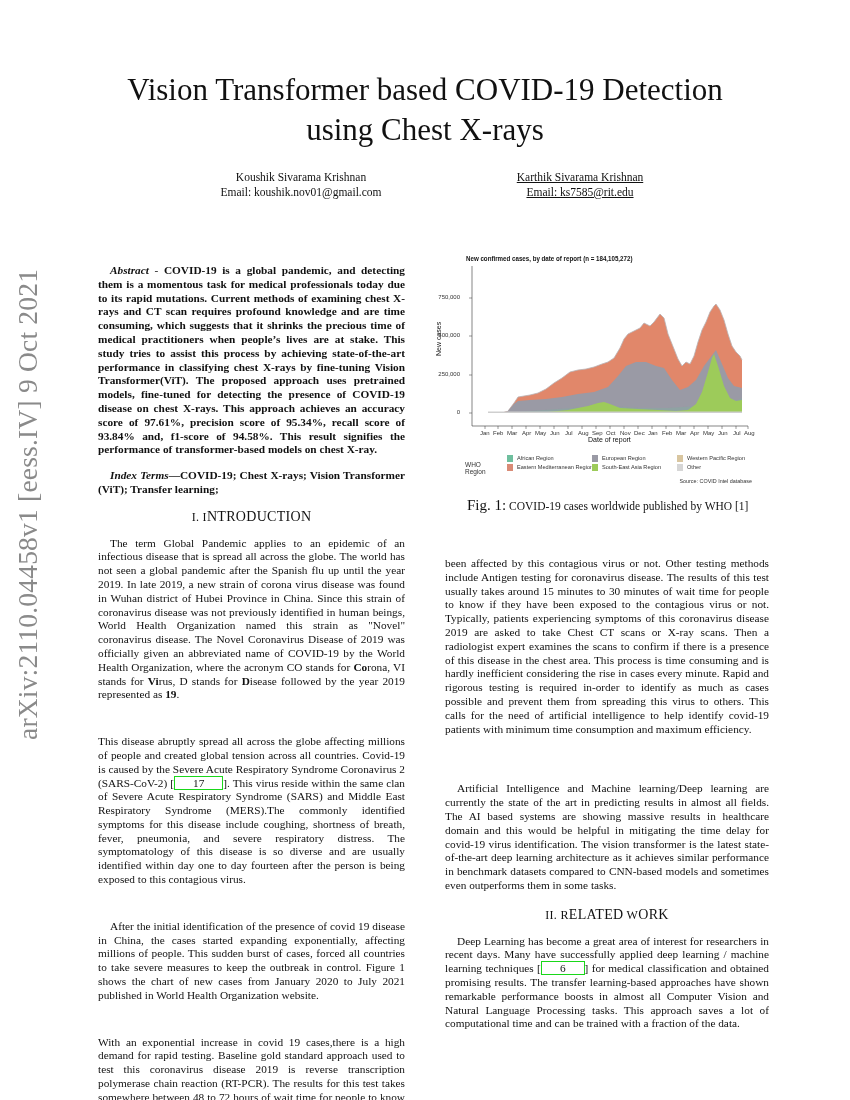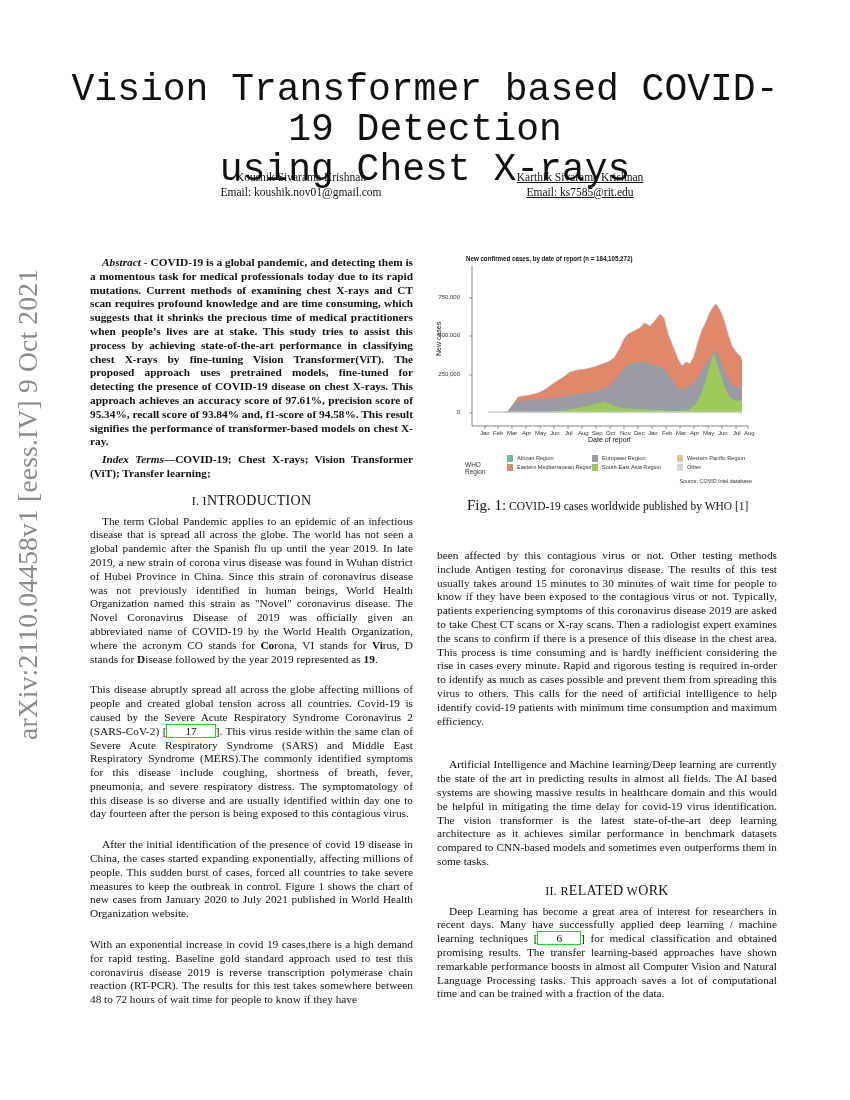--- a/index.html
+++ b/index.html
@@ -1,25 +1,25 @@
 <!DOCTYPE html>
 <html><head>
 <meta charset="utf-8">
 <style>
   html, body { margin:0; padding:0; background:#fff; }
   body { width:850px; height:1100px; position:relative; overflow:hidden; font-family:"Liberation Serif","DejaVu Serif",serif; color:#111; }
   .arxiv { position:absolute; left:12px; top:740px; transform:rotate(-90deg); transform-origin:0 0; font-size:27.5px; color:#8a8a8a; white-space:nowrap; letter-spacing:0.2px; }
-  .title { position:absolute; left:60px; right:60px; top:70px; text-align:center; font-size:38px; line-height:40px;font-family:Liberation Mono, monospace; }
+  .title { position:absolute; left:60px; right:60px; top:70px; text-align:center; font-size:31px; line-height:40px; }
   .author { position:absolute; top:170px; width:300px; text-align:center; font-size:11.5px; line-height:15px; }
   .a1 { left:151px;font-family:Liberation Serif, serif; }
   .a2 { left:430px;text-decoration:underline; }
   .col { position:absolute; font-size:11.3px; line-height:13.8px; text-align:justify; }
   .left { left:86px; width:331px; top:252px; }
   .right { left:433px; width:348px; top:545px; }
-  .col p { margin:4px; }
+  .col p { margin:12px; }
   .ind { text-indent:12px; }
   .gap { height:9px; }
   .abstract { font-weight:bold; }
   .abstract i { font-weight:bold; }
   h2 { font-weight:normal; font-size:12px; text-align:center; margin:13px 0 6px; letter-spacing:0.3px; }
   h2 .sc { font-size:14px; }
   .ref { border:1.2px solid #19d719; padding:0 18px; }
   .figure { position:absolute; left:438px; top:254px; width:320px; height:236px; }
   .chart-title { position:absolute; left:28px; top:0; font-family:"Liberation Sans",sans-serif; font-size:7.2px; font-weight:bold; transform:scaleX(0.86); transform-origin:0 0; white-space:nowrap; }
   .ytick { position:absolute; font-family:"Liberation Sans",sans-serif; font-size:6px; color:#333; text-align:right; width:24px; }

